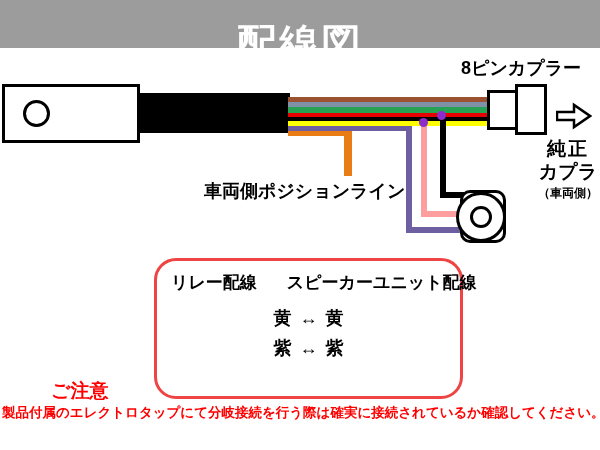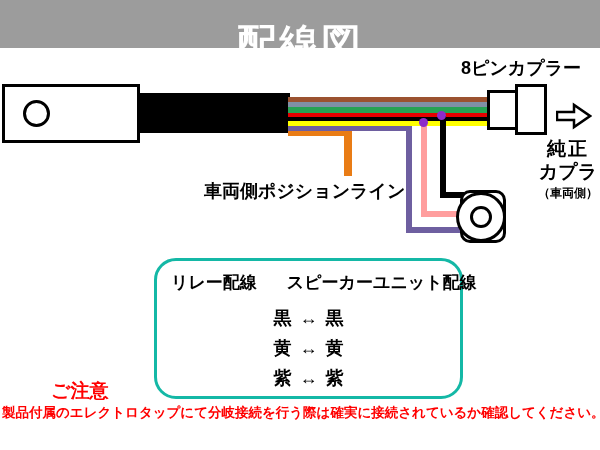--- a/index.html
+++ b/index.html
@@ -59,21 +59,21 @@
   
   .spk-flange{position:absolute;left:460px;top:190px;width:40px;height:47px;
               border:3px solid #000;border-radius:10px;background:#fff;z-index:5;}
   .spk-body{position:absolute;left:456px;top:192px;width:44px;height:44px;
             border:3px solid #000;border-radius:50%;background:#fff;z-index:6;}
   .spk-center{position:absolute;left:470px;top:206px;width:16px;height:16px;
               border:3px solid #000;border-radius:50%;background:#fff;z-index:7;}
 
   
   .map-box{position:absolute;left:154px;top:258px;width:303px;height:135px;
-           border:3px solid #14b8a6;border-radius:22px;background:#fff;z-index:5;}
+           border:3px solid #ef4444;border-radius:22px;background:#fff;z-index:5;}
   .map-header{position:absolute;left:14px;top:10px;display:flex;gap:30px;
               font-size:17px;font-weight:bold;white-space:nowrap;}
   .map-rows{position:absolute;left:0;top:42px;width:100%;text-align:center;}
   .map-row{font-size:18px;font-weight:bold;line-height:30px;}
   .map-row .arr{margin:0 8px;}
 
   
   .notice-title{position:absolute;left:3px;top:378px;font-size:19px;font-weight:bold;margin-left:48px;}
   .notice-line{position:absolute;font-size:13.5px;font-weight:bold;white-space:nowrap;}
   .notice-l1{left:2px;top:404px;}
@@ -136,23 +136,20 @@
 
   <div class="lbl lbl-posline">車両側ポジションライン</div>
 
   <div class="map-box">
     <div class="map-header">
       <span>リレー配線</span>
       <span>スピーカーユニット配線</span>
     </div>
     <div class="map-rows">
       <div class="map-row">
-        <span>黒</span><span class="arr">↔</span><span>黒</span>
-      </div>
-      <div class="map-row">
         <span>黄</span><span class="arr">↔</span><span>黄</span>
       </div>
       <div class="map-row">
         <span>紫</span><span class="arr">↔</span><span>紫</span>
       </div>
     </div>
   </div>
 
   <div class="notice-title" style="color: rgb(255, 0, 0);">ご注意</div>
   <div class="notice-line notice-l1" style="color: rgb(255, 0, 0);">製品付属のエレクトロタップにて分岐接続を行う際は確実に接続されているか確認してください。</div>

